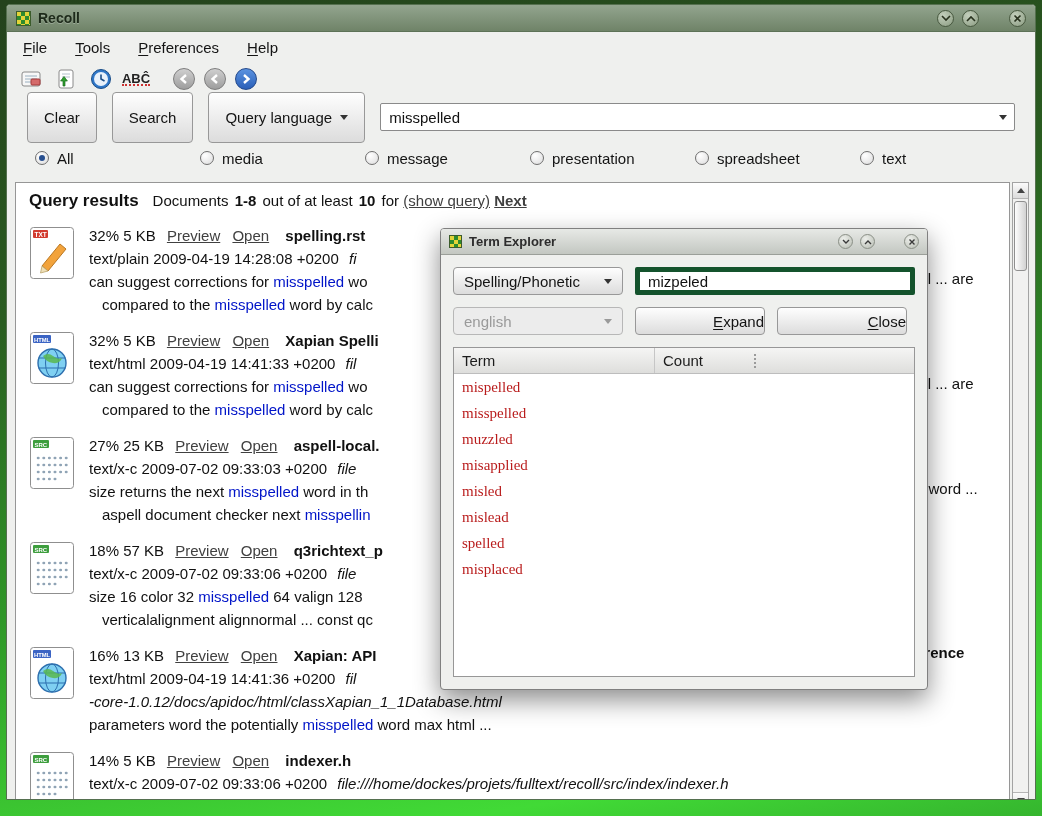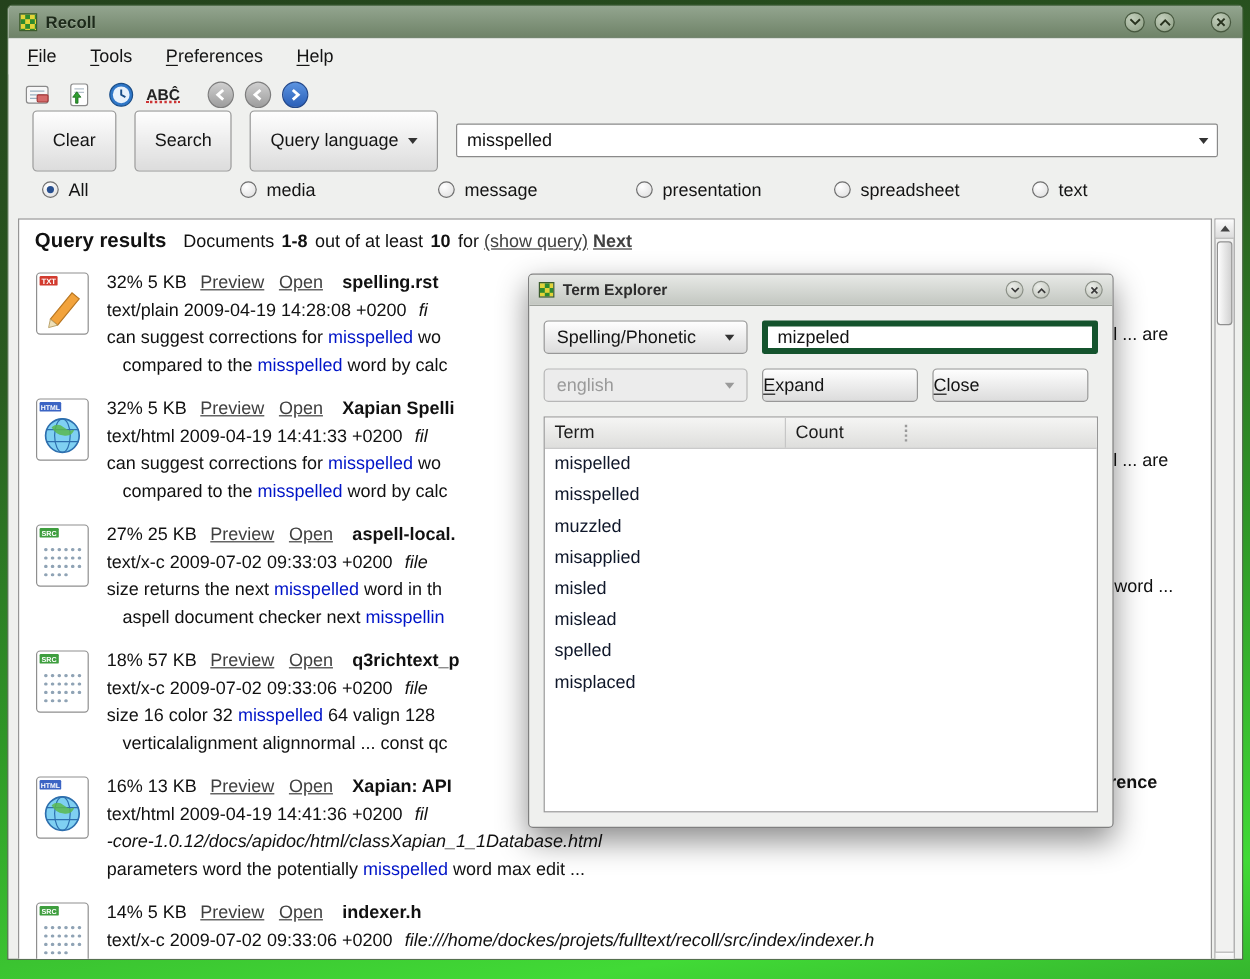--- a/index.html
+++ b/index.html
@@ -94,29 +94,29 @@
   .dlg-btn { width:15px; height:15px; border-radius:50%; border:1px solid #8a8f86;
     background:radial-gradient(circle at 35% 30%, #eceeea, #b9beb4); display:flex; align-items:center; justify-content:center; }
   .dlg-btn.gap { margin-left:22px; }
   .dlg-body { flex:1; padding:12px; display:flex; flex-direction:column; }
   .dlg-row { display:flex; gap:12px; margin-bottom:12px; }
   .dlg-combo { width:170px; height:28px; justify-content:space-between; padding:4px 10px; }
   .dlg-combo.disabled { color:#9a9a9a; background:#ececec; border-color:#b7b7b7; }
   .dlg-combo.disabled .caret { border-top-color:#9a9a9a; }
   .dlg-input { flex:1; height:28px; font-family:"Liberation Sans",sans-serif; font-size:15px; padding:2px 8px;
     border:5px solid #14532d; border-radius:2px; background:#fff; color:#111; }
-  .dlg-push { width:130px; height:28px; text-align:left; padding:4px 0; }
+  .dlg-push { width:130px; height:28px; text-align:right; padding:4px 0; }
   .dlg-push u { text-underline-offset:2px; }
   .term-table { flex:1; border:1px solid #979797; background:#fff; overflow:hidden; display:flex; flex-direction:column; }
   .tt-header { height:26px; flex:0 0 26px; display:flex; align-items:center; background:linear-gradient(#f5f5f4,#dededc);
     border-bottom:1px solid #bdbdbd; font-size:15px; color:#1c1c1c; position:relative; }
   .tt-col1 { width:200px; padding-left:8px; }
   .tt-col2 { flex:1; padding-left:8px; border-left:1px solid #c6c6c6; height:100%; display:flex; align-items:center; }
   .tt-grip { position:absolute; left:300px; top:6px; height:14px; border-left:2px dotted #9a9a9a; }
-  .tt-row { height:26px; line-height:26px; padding-left:8px; font-size:15px; color:#0f172a; }
+  .tt-row { height:26px; line-height:26px; padding-left:8px; font-size:15px; color:#b91c1c;font-family:Liberation Serif, serif; }
 </style>
 </head>
 <body>
 
 <div class="desktop">
 
   <div class="window">
 
     <div class="titlebar">
       <span class="app-logo"></span>
@@ -381,21 +381,21 @@
               <span class="stats">16% 13 KB</span>
               <a class="link">Preview</a>
               <a class="link">Open</a>
               <b class="rtitle">Xapian: API</b>
             </div>
             <div class="rline">
               <span>text/html 2009-04-19 14:41:36 +0200</span>
               <span class="url">fil</span>
             </div>
             <div class="rline"><span class="it">-core-1.0.12/docs/apidoc/html/classXapian_1_1Database.html</span></div>
-            <div class="rline"><span>parameters word the potentially </span><span class="hl">misspelled</span><span> word max edit ...</span></div>
+            <div class="rline"><span>parameters word the potentially </span><span class="hl">misspelled</span><span> word max html ...</span></div>
             <span class="right-frag bold" style="top:0">erence</span>
           </div>
         </div>
 
         <div class="result">
           <div class="icon-col">
             <svg width="46" height="54" viewBox="0 0 46 54">
                 <rect x="1.5" y="1.5" width="43" height="51" rx="3" fill="#fff" stroke="#8f8f8f"></rect>
                 <rect x="4" y="4" width="16" height="8" rx="1" fill="#3e9e3e"></rect>
                 <text x="5.5" y="10.5" font-size="6" font-weight="bold" fill="#fff">SRC</text>

